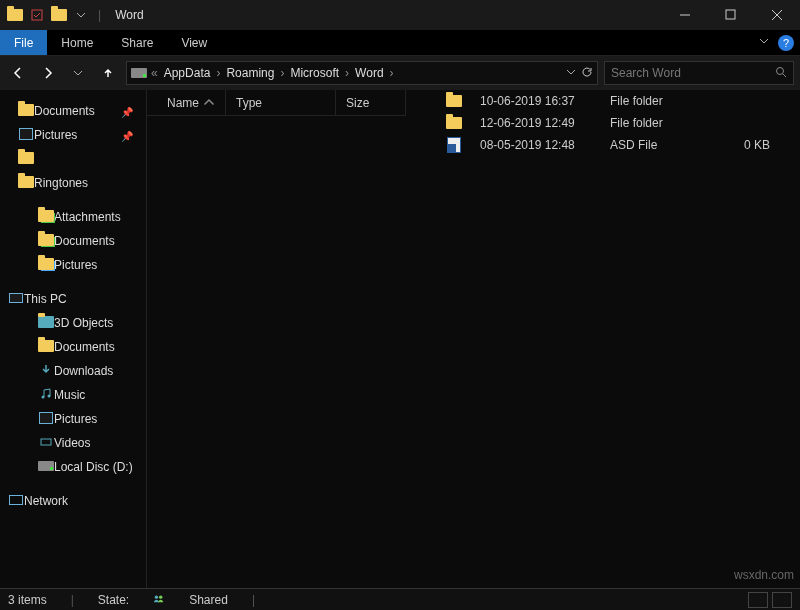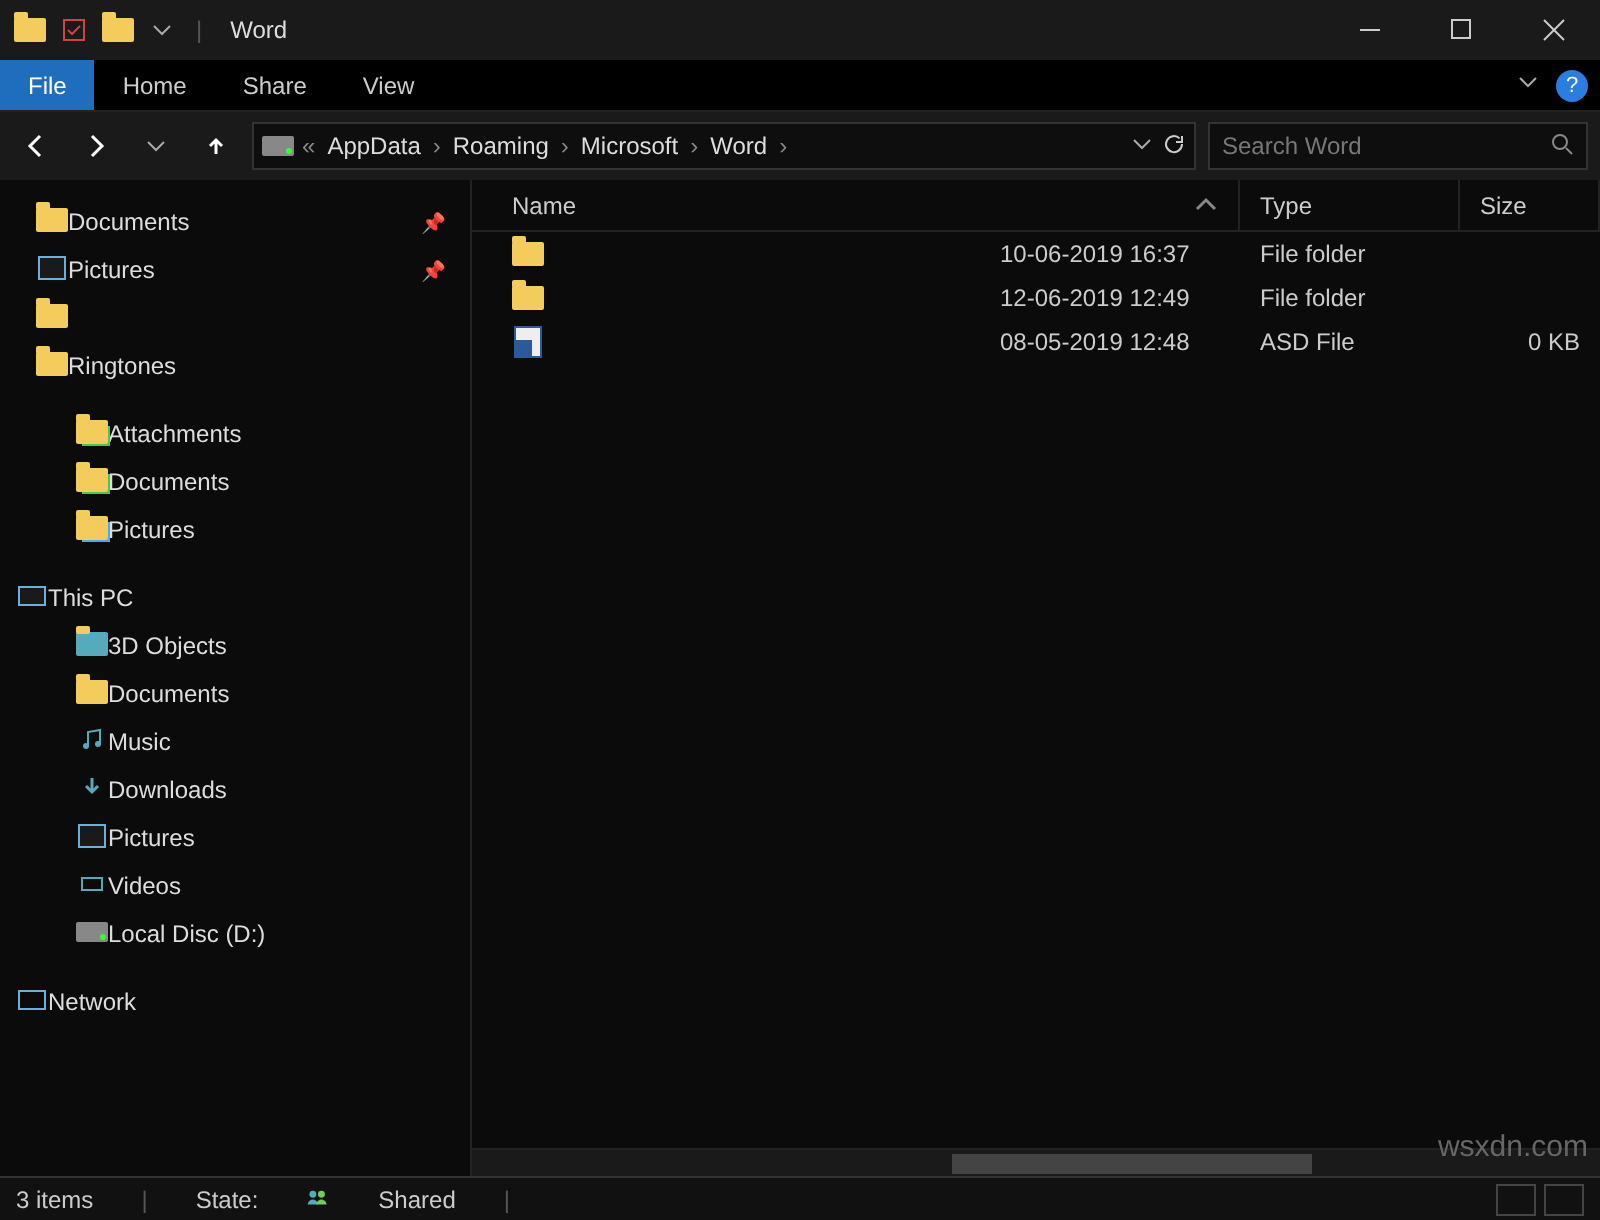--- a/index.html
+++ b/index.html
@@ -48,21 +48,21 @@
 .ico-pictures { width: 14px; height: 12px; border: 1px solid #6ab0d8; background: #1a1a1a; position: relative; }
 .ico-onedrive { width: 16px; height: 10px; background: #3b82c4; border-radius: 5px 5px 3px 3px; }
 .ico-thispc { width: 14px; height: 10px; border: 1px solid #6ab0d8; background: #1a1a1a; }
 .ico-drive { width: 16px; height: 10px; background: #888; border-radius: 1px; position: relative; }
 .ico-drive::after { content: ''; position: absolute; bottom: 1px; right: 1px; width: 3px; height: 3px; background: #3f3; border-radius: 50%; }
 .ico-network { width: 14px; height: 10px; border: 1px solid #6ab0d8; }
 .ico-green { box-shadow: 2px 2px 0 -1px #4c4; }
 .ico-blue { box-shadow: 2px 2px 0 -1px #4af; }
 
 
-.filelist { flex: 1; background: #0b0b0b; display: flex; flex-direction: column; }
+.filelist { flex: 1; background: #0b0b0b; display: flex; flex-direction: row; gap: 20px; }
 .columns { height: 26px; display: flex; align-items: center; border-bottom: 1px solid #222; color: #ccc; }
 .col { padding: 0 10px; border-right: 1px solid #222; height: 100%; display: flex; align-items: center; gap: 4px; }
 .col.name { flex: 1; padding-left: 20px; }
 .col.date { width: 130px; }
 .col.type { width: 110px; }
 .col.size { width: 70px; justify-content: flex-start; }
 .rows { flex: 1; overflow: auto; }
 .row { height: 22px; display: flex; align-items: center; }
 .row .cname { flex: 1; padding-left: 20px; display: flex; align-items: center; gap: 8px; }
 .row .cdate { width: 130px; padding: 0 10px; }
@@ -256,34 +256,34 @@
       </div>
     <div class="tree-item sub">
         <span class="icon">
           <span class="ico-folder"></span>
         </span>
         <span>Documents</span>
       </div>
     <div class="tree-item sub">
         <span class="icon">
           <svg viewBox="0 0 12 12">
+            <path d="M6 1v7M3 5l3 3 3-3" stroke="#5ab" fill="none" stroke-width="1.5"></path>
+          </svg>
+        </span>
+        <span>Downloads</span>
+      </div>
+    <div class="tree-item sub">
+        <span class="icon">
+          <svg viewBox="0 0 12 12">
             <path d="M4 9V2l6-1v7" stroke="#5ab" fill="none"></path>
             <circle cx="3" cy="9" r="1.5" fill="#5ab"></circle>
             <circle cx="9" cy="8" r="1.5" fill="#5ab"></circle>
           </svg>
         </span>
         <span>Music</span>
-      </div>
-    <div class="tree-item sub">
-        <span class="icon">
-          <svg viewBox="0 0 12 12">
-            <path d="M6 1v7M3 5l3 3 3-3" stroke="#5ab" fill="none" stroke-width="1.5"></path>
-          </svg>
-        </span>
-        <span>Downloads</span>
       </div>
     <div class="tree-item sub">
         <span class="icon">
           <span class="ico-pictures"></span>
         </span>
         <span>Pictures</span>
       </div>
     <div class="tree-item sub">
         <span class="icon">
           <svg viewBox="0 0 12 12">
@@ -374,13 +374,13 @@
         <path d="M6 10c0-2 2-3 3-3s3 1 3 3" fill="#7c5"></path>
       </svg></span>
   <span>Shared</span>
   <span class="status-sep">|</span>
   <div class="status-right">
     <div class="view-toggle"></div>
     <div class="view-toggle"></div>
   </div>
 </div>
 
-<div style="position:absolute; bottom:28px; right:6px; color:#666; font-size:15px;">wsxdn.com</div>
+<div style="position:absolute; bottom:28px; right:6px; color:#666; font-size:12px;">wsxdn.com</div>
 
 </body></html>

